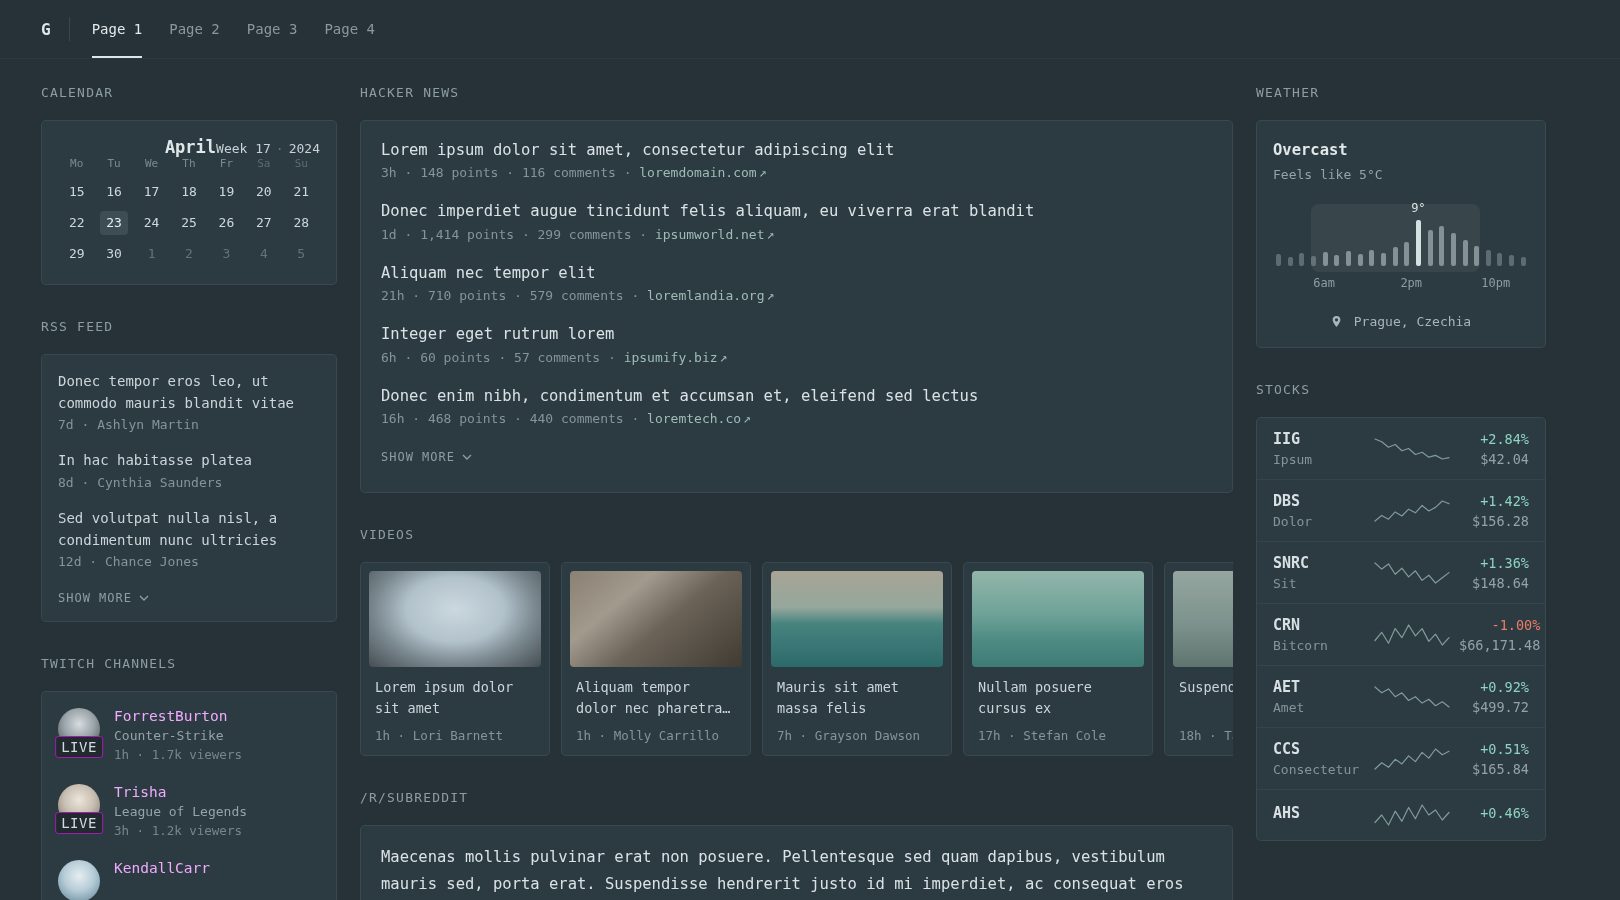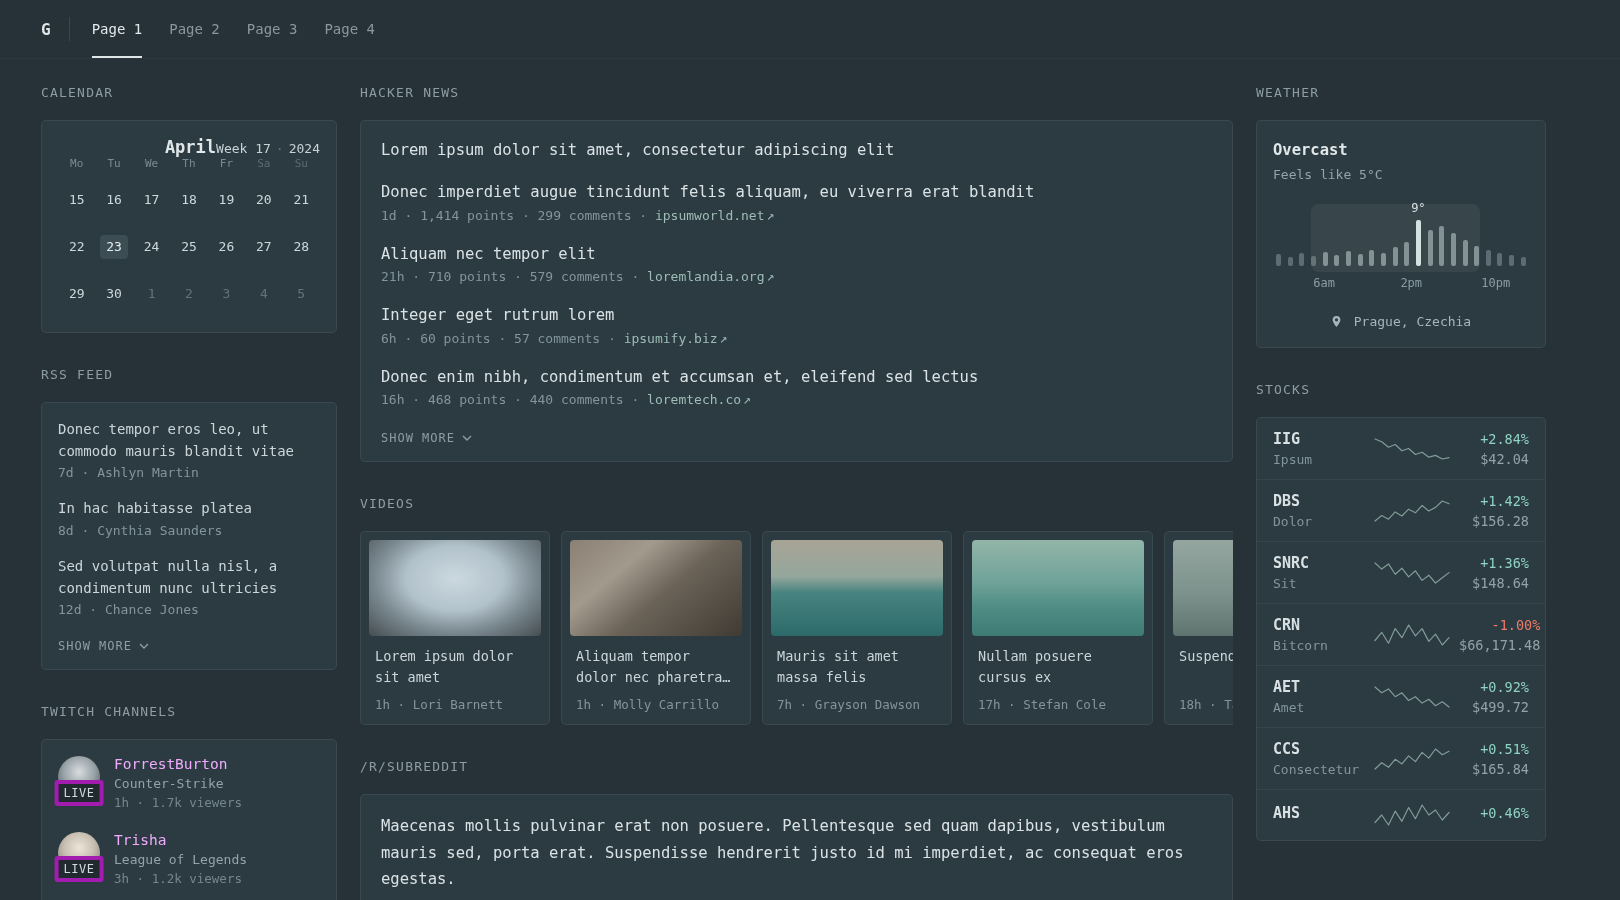--- a/index.html
+++ b/index.html
@@ -38,41 +38,41 @@
   .cal-card{padding:16px 16px 18px}
   .cal-head{display:flex;justify-content:flex-end;align-items:baseline}
   .cal-month{font-size:17px;font-weight:600;color:#e0e7e9}
   .cal-week{font-size:13px;color:#c9d3d7}
   .cal-week .sep{color:var(--dim);margin:0 5px}
   .cal-grid{display:grid;grid-template-columns:repeat(7,1fr);text-align:center}
   .cal-grid.headers{}
   .cal-grid.days{margin-top:10px;row-gap:7px}
   .cal-h{font-size:11px;color:#7b8a90}
   .cal-h.dim{color:#5d6b71}
-  .cal-d{font-size:13px;color:#ced8db;height:24px;line-height:24px;width:28px;margin:8px auto;border-radius:4px}
+  .cal-d{font-size:13px;color:#ced8db;height:24px;line-height:24px;width:28px;margin:0 auto;border-radius:4px}
   .cal-d.sel{background:#3d4d54;color:#e8eef0}
   .cal-d.mut{color:#64737a}
   
   .rss-card{padding:16px}
   .rss-item{margin-bottom:18px;cursor:pointer}
   .rss-title{font-size:14px;line-height:1.55;color:#ccd6da}
   .rss-meta{font-size:13px;color:#84949b;margin-top:3px}
   .show-more{display:inline-flex;align-items:center;gap:7px;font-size:12px;letter-spacing:1px;color:#8d9da3;margin-top:4px;cursor:pointer}
   .chev{display:inline-block}
   
   .tw-card{padding:16px 16px 6px}
   .tw-row{display:flex;gap:14px;margin-bottom:22px;cursor:pointer}
   .tw-av{position:relative;flex:none;width:42px;height:42px}
   .avatar{width:42px;height:42px;border-radius:50%}
-  .live-badge{position:absolute;left:50%;transform:translateX(-50%);bottom:-8px;font-size:12px;padding:2px 5px;background:#202a2f;border:4px solid #a21caf;border-radius:3px;color:#d2dbde;letter-spacing:.5px;white-space:nowrap}
+  .live-badge{position:absolute;left:50%;transform:translateX(-50%);bottom:-8px;font-size:14px;padding:2px 5px;background:#202a2f;border:1px solid #a21caf;border-radius:3px;color:#d2dbde;letter-spacing:.5px;white-space:nowrap}
   .tw-name{font-size:14.5px;color:#f0abfc}
   .tw-cat{font-size:13px;color:#93a3a9;margin-top:4px}
   .tw-meta{font-size:12.5px;color:#76868d;margin-top:4px}
   
-  .hn-card{padding:18px 20px 16px}
+  .hn-card{padding:18px 20px 28px}
   .hn-item{margin-bottom:20px}
   .hn-title{font-size:15.5px;color:#dae2e5;line-height:1.45;cursor:pointer}
   .hn-meta{font-size:13px;color:#84949b;margin-top:4px}
   .link{color:var(--accent-link);cursor:pointer}
   .arrow{margin-left:2px}
   .sub-card{padding:18px 20px}
   .sub-text{font-size:15.5px;line-height:1.7;color:#dae2e5;cursor:pointer}
   
   .videos-row{display:flex;gap:11px;overflow:hidden}
   .video-card{flex:none;width:190px;padding:8px 8px 12px;cursor:pointer}
@@ -244,20 +244,21 @@
 
   <div>
 
     <section class="section">
       <h2 class="sec-title">HACKER NEWS</h2>
       <div class="card hn-card">
         <div>
 
         <div class="hn-item">
               <div class="hn-title">Lorem ipsum dolor sit amet, consectetur adipiscing elit</div>
+              <div class="hn-meta"><span>3h · 148 points · 116 comments · </span><span class="link">loremdomain.com</span><span class="link arrow">↗</span></div>
             </div>
             <div class="hn-item">
               <div class="hn-title">Donec imperdiet augue tincidunt felis aliquam, eu viverra erat blandit</div>
               <div class="hn-meta"><span>1d · 1,414 points · 299 comments · </span><span class="link">ipsumworld.net</span><span class="link arrow">↗</span></div>
             </div>
             <div class="hn-item">
               <div class="hn-title">Aliquam nec tempor elit</div>
               <div class="hn-meta"><span>21h · 710 points · 579 comments · </span><span class="link">loremlandia.org</span><span class="link arrow">↗</span></div>
             </div>
             <div class="hn-item">

